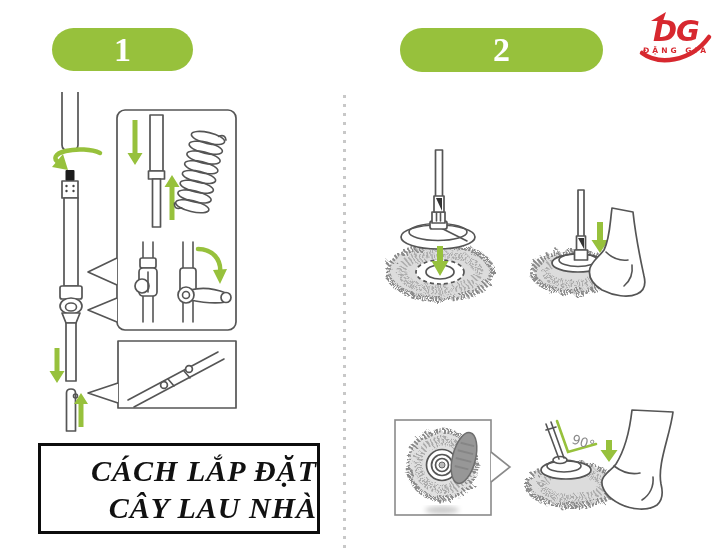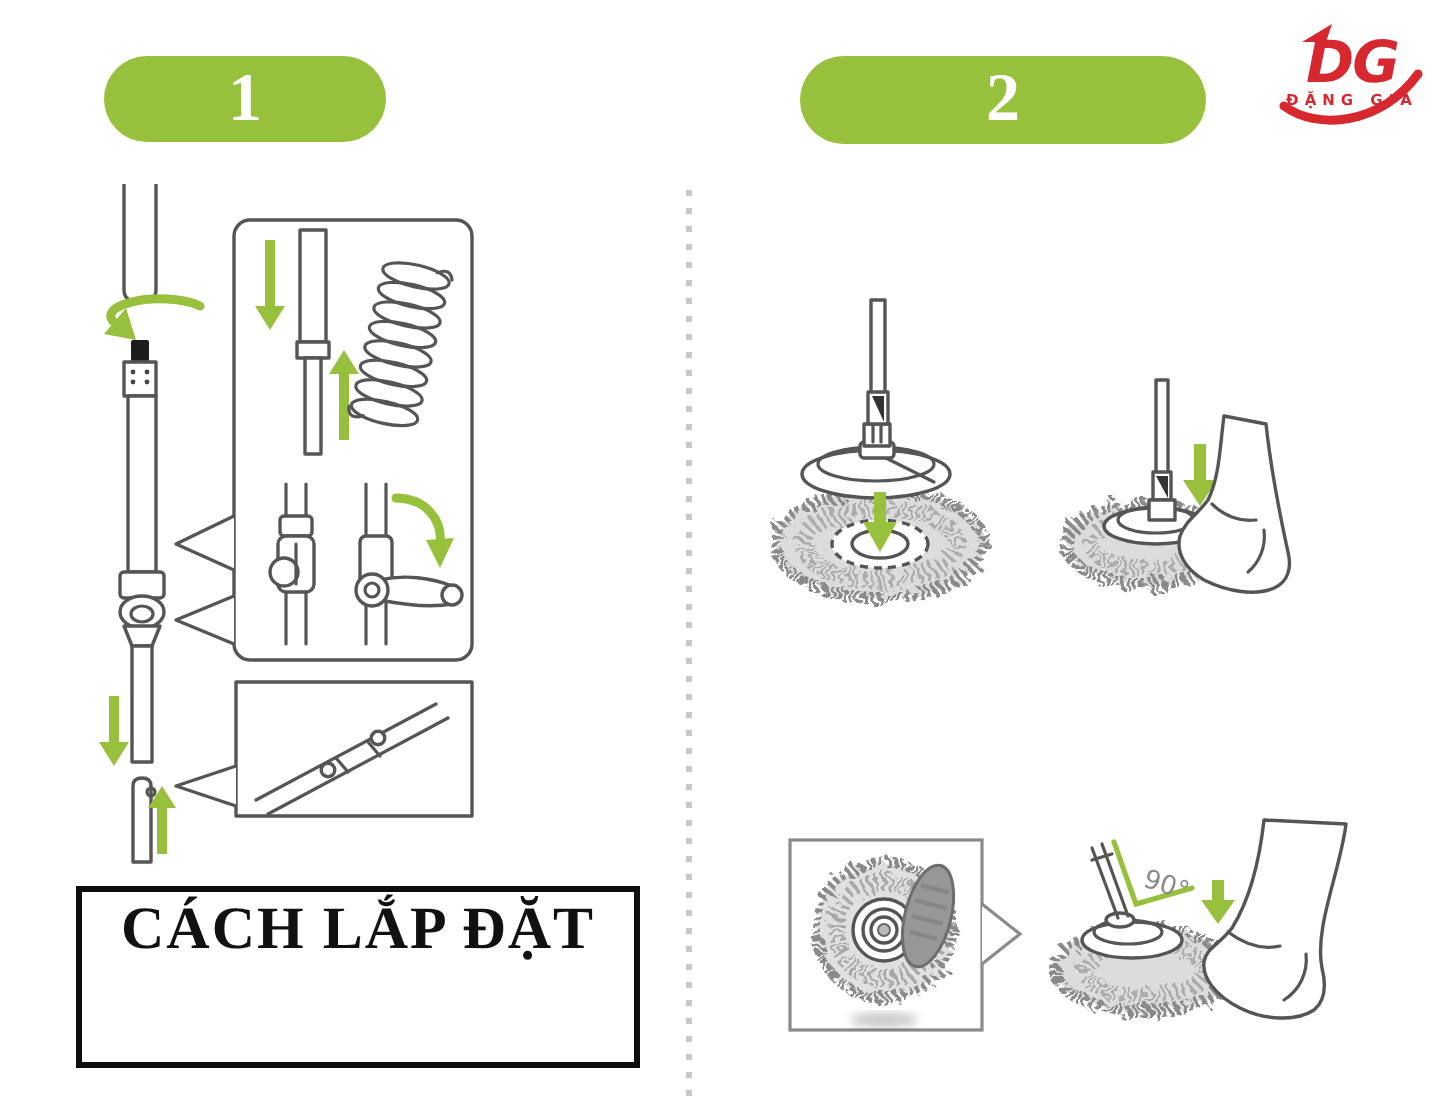--- a/index.html
+++ b/index.html
@@ -19,22 +19,22 @@
     font-family:"Liberation Serif",serif;
   }
   #badge1{left:52px;top:28px;width:141px;height:43px;}
   #badge2{left:400px;top:28px;width:203px;height:44px;}
   .divider{
     position:absolute;left:343px;top:95px;height:457px;width:3px;
     background-image:repeating-linear-gradient(to bottom,#c8c8c8 0 3px,transparent 3px 9px);
   }
   .title-box{
     position:absolute;left:38px;top:443px;width:276px;height:85px;
-    border:3px solid #0d0d0d;display:flex;flex-direction:row;
-    align-items:flex-start;justify-content:center;background:#fff;
+    border:3px solid #0d0d0d;display:flex;flex-direction:column;
+    align-items:flex-end;justify-content:center;background:#fff;font-style:italic;
   }
   .title-box span{
     font-weight:bold;font-size:30px;line-height:37px;color:#111;
     letter-spacing:1px;white-space:nowrap;
   }
   .logo{position:absolute;left:636px;top:8px;width:80px;height:58px;}
   svg text{font-family:"DejaVu Sans",sans-serif;}
   .illus{position:absolute;}
   #left-illus{left:30px;top:90px;}
   #right-illus{left:360px;top:100px;}
@@ -254,15 +254,16 @@
       <g>
         <path class="ln" stroke-width="1.8" d="M272 310 C 270 328, 266 348, 256 364 C 250 372, 243 374, 242 381 C 241 389, 248 398, 260 404 C 272 410, 288 411, 297 405 C 303 400, 303 392, 301 384 C 297 364, 310 336, 313 312 Z"></path>
         <path class="lnf" d="M254 366 C 262 372, 271 375, 280 373"></path>
         <path class="lnf" d="M282 400 C 290 395, 294 386, 293 377"></path>
       </g>
     </g>
   </svg>
 
   <div class="title-box">
     <span>CÁCH LẮP ĐẶT</span>
+    <span>CÂY LAU NHÀ</span>
   </div>
 
 </div>
 
 </body></html>

